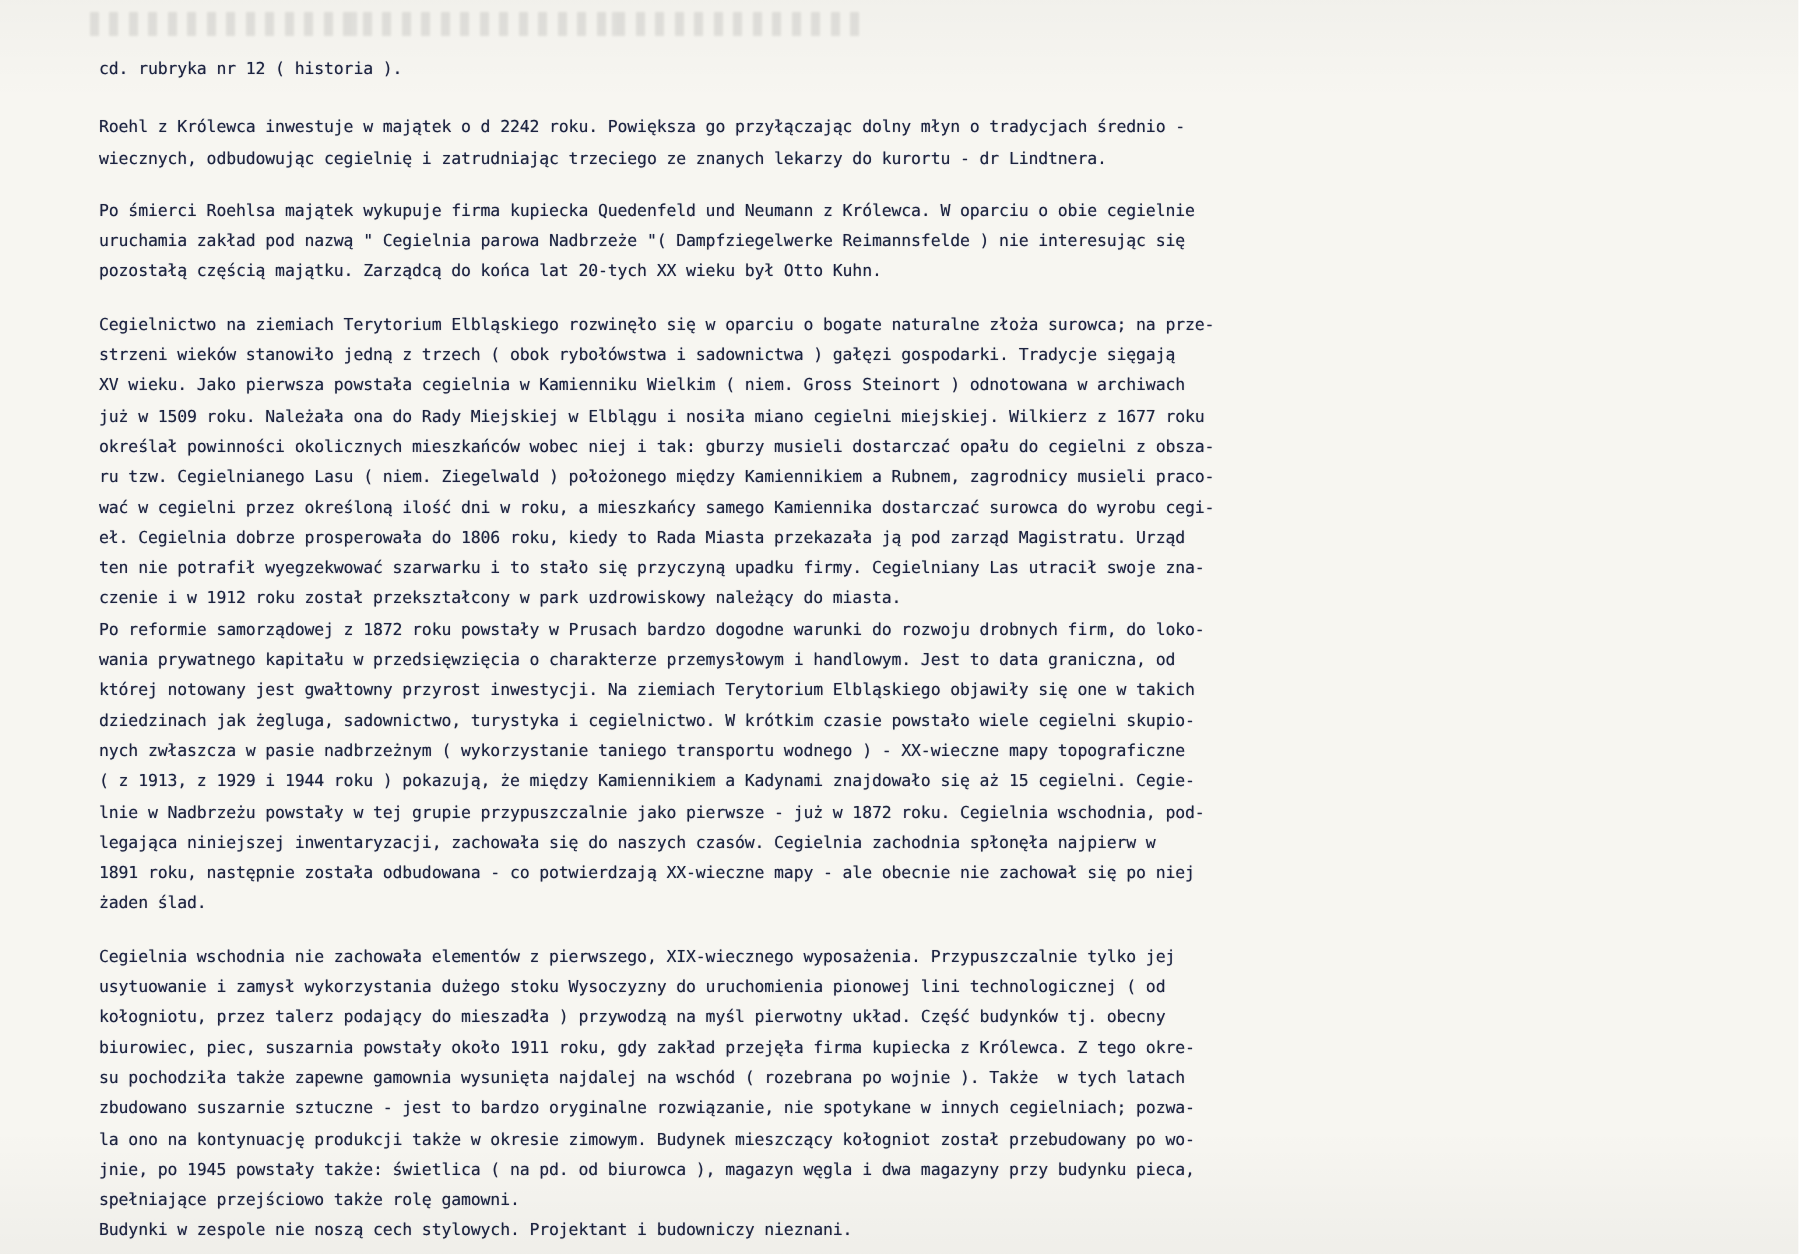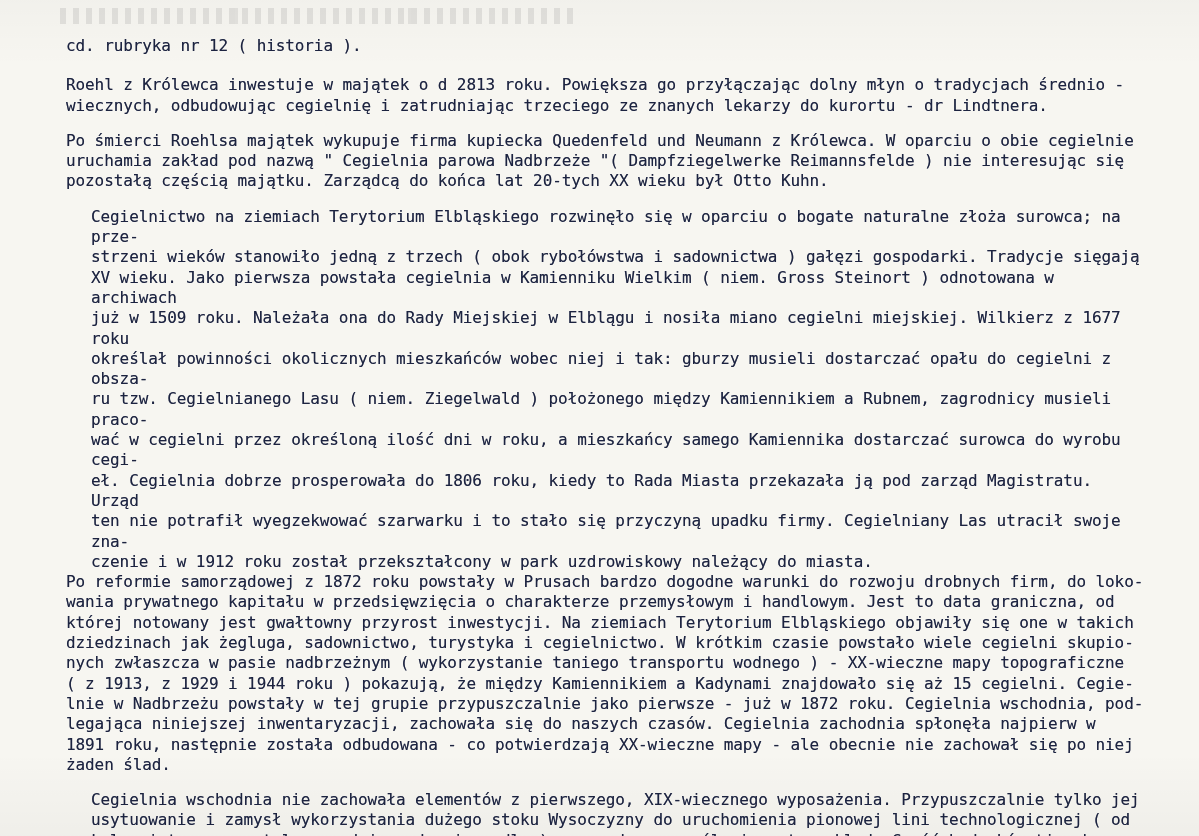--- a/index.html
+++ b/index.html
@@ -36,52 +36,51 @@
     filter: blur(0.6px);
   }
   .sheet {
     position: absolute;
     top: 36px;
     left: 66px;
     width: 1080px;
   }
   .typed {
     color: #1c2340;
-    font-size: 16px;
+    font-size: 11px;
     line-height: 20.3px;
     letter-spacing: -0.1px;
     white-space: pre-wrap;
     text-shadow: 0 0 0.6px rgba(30,38,70,0.55);
   }
   .heading {
     margin-bottom: 19px;
   }
   .para {
     margin-bottom: 15px;
   }
   .para.tight {
     margin-bottom: 0px;
-    margin-left: 25px;
   }
   .para:last-child {
     margin-bottom: 0;
   }
 </style>
 </head>
 <body>
 
 <div class="page">
 
   <div class="top-smudge"></div>
 
   <div class="sheet">
 
     <div class="typed heading">cd. rubryka nr 12 ( historia ).</div>
 
-    <div class="typed para">Roehl z Królewca inwestuje w majątek o d 2813 roku. Powiększa go przyłączając dolny młyn o tradycjach średnio -
+    <div class="typed para">Roehl z Królewca inwestuje w majątek o d 2242 roku. Powiększa go przyłączając dolny młyn o tradycjach średnio -
 wiecznych, odbudowując cegielnię i zatrudniając trzeciego ze znanych lekarzy do kurortu - dr Lindtnera.</div>
 
     <div class="typed para">Po śmierci Roehlsa majątek wykupuje firma kupiecka Quedenfeld und Neumann z Królewca. W oparciu o obie cegielnie
 uruchamia zakład pod nazwą " Cegielnia parowa Nadbrzeże "( Dampfziegelwerke Reimannsfelde ) nie interesując się
 pozostałą częścią majątku. Zarządcą do końca lat 20-tych XX wieku był Otto Kuhn.</div>
 
     <div class="typed para tight">Cegielnictwo na ziemiach Terytorium Elbląskiego rozwinęło się w oparciu o bogate naturalne złoża surowca; na prze-
 strzeni wieków stanowiło jedną z trzech ( obok rybołówstwa i sadownictwa ) gałęzi gospodarki. Tradycje sięgają
 XV wieku. Jako pierwsza powstała cegielnia w Kamienniku Wielkim ( niem. Gross Steinort ) odnotowana w archiwach
 już w 1509 roku. Należała ona do Rady Miejskiej w Elblągu i nosiła miano cegielni miejskiej. Wilkierz z 1677 roku

